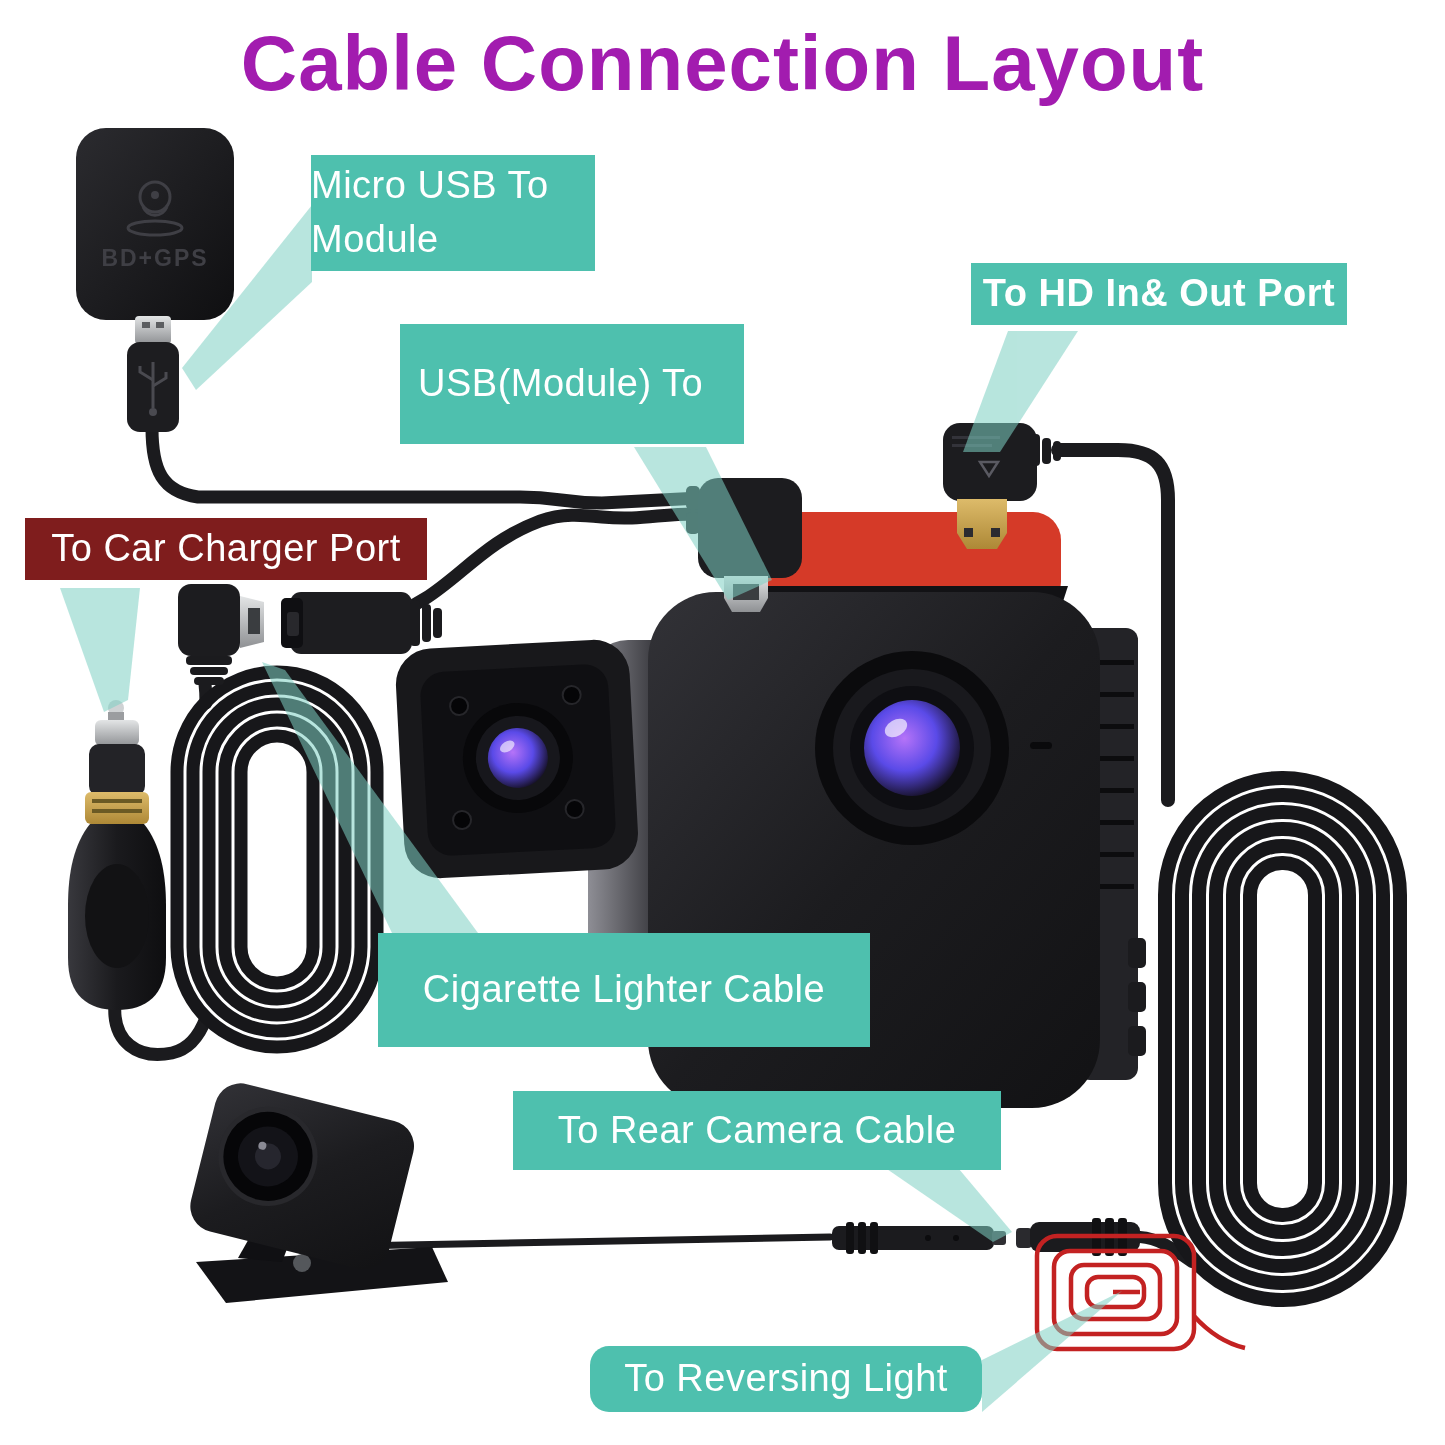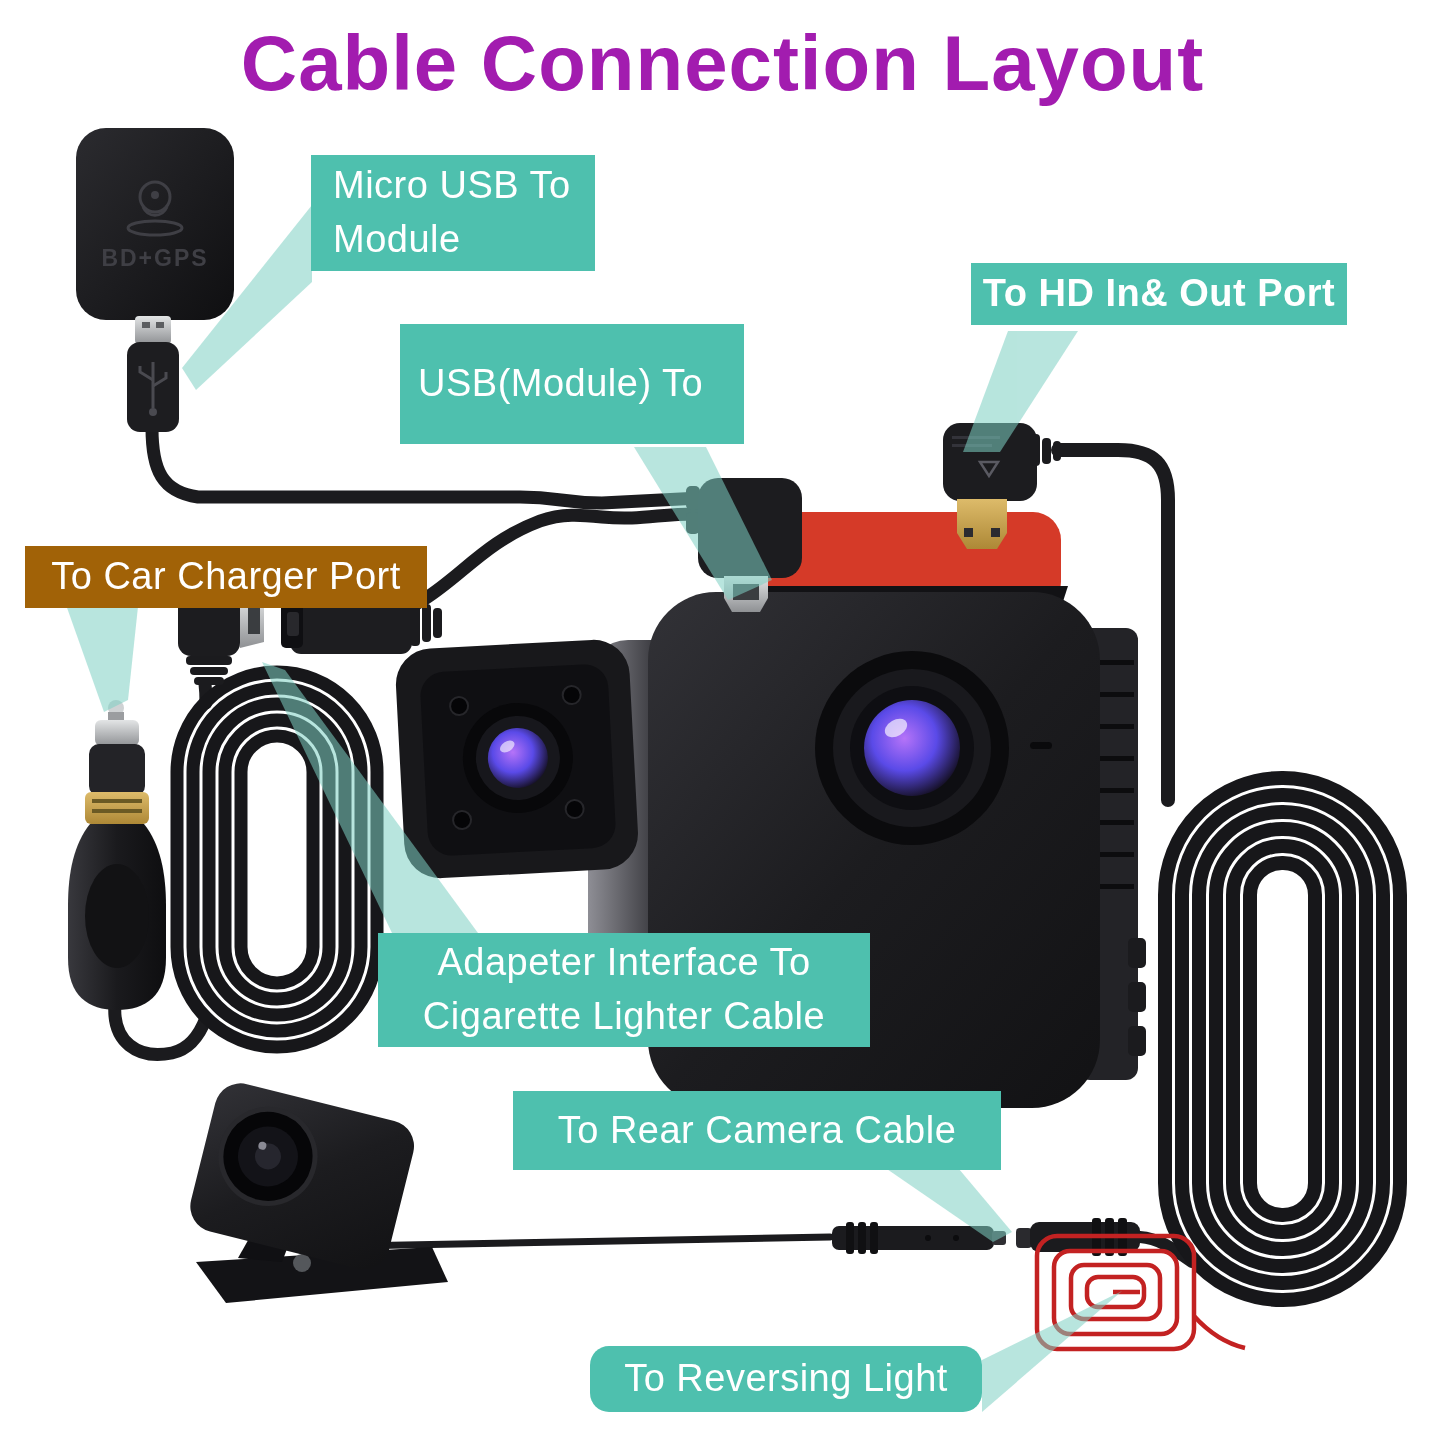--- a/index.html
+++ b/index.html
@@ -256,39 +256,38 @@
     <polygon points="1008,331 1078,331 1000,452 963,452"></polygon>
     <polygon points="60,588 140,588 128,700 104,712"></polygon>
     <polygon points="392,933 478,933 285,670 262,662"></polygon>
     <polygon points="868,1156 948,1156 1012,1232 993,1242"></polygon>
     <polygon points="982,1360 982,1412 1122,1291"></polygon>
   </g>
 </svg>
 
 <div class="title" style="color:#a21caf;">Cable Connection Layout</div>
 
-<div class="lbl left" style="left:311px;top:155px;width:284px;height:116px;background:#4ec0ae;padding-left:22px;box-sizing:border-box;">
+<div class="lbl left" style="left:311px;top:155px;width:284px;height:116px;background:#4ec0ae;box-sizing:border-box;">
   <span>Micro USB To</span>
   <span>Module</span>
 </div>
 
 <div class="lbl left" style="left:400px;top:324px;width:344px;height:120px;background:#4ec0ae;padding-left:18px;box-sizing:border-box;">
   <span>USB(Module) To</span>
 </div>
 
 <div class="lbl center" style="left:971px;top:263px;width:376px;height:62px;background:#4ec0ae;font-weight:bold;">
   <span>To HD In&amp; Out Port</span>
 </div>
 
-<div class="lbl center" style="left:25px;top:546px;width:402px;height:62px;background:#a16207;">
+<div class="lbl center" style="left:25px;top:518px;width:402px;height:62px;background:#7f1d1d;">
   <span>To Car Charger Port</span>
 </div>
 
 <div class="lbl center" style="left:378px;top:933px;width:492px;height:114px;background:#4ec0ae;">
-  <span>Adapeter Interface To</span>
   <span>Cigarette Lighter Cable</span>
 </div>
 
 <div class="lbl center" style="left:513px;top:1091px;width:488px;height:79px;background:#4ec0ae;">
   <span>To Rear Camera Cable</span>
 </div>
 
 <div class="lbl center" style="left:590px;top:1346px;width:392px;height:66px;background:#4ec0ae;border-radius:19px;">
   <span>To Reversing Light</span>
 </div>

